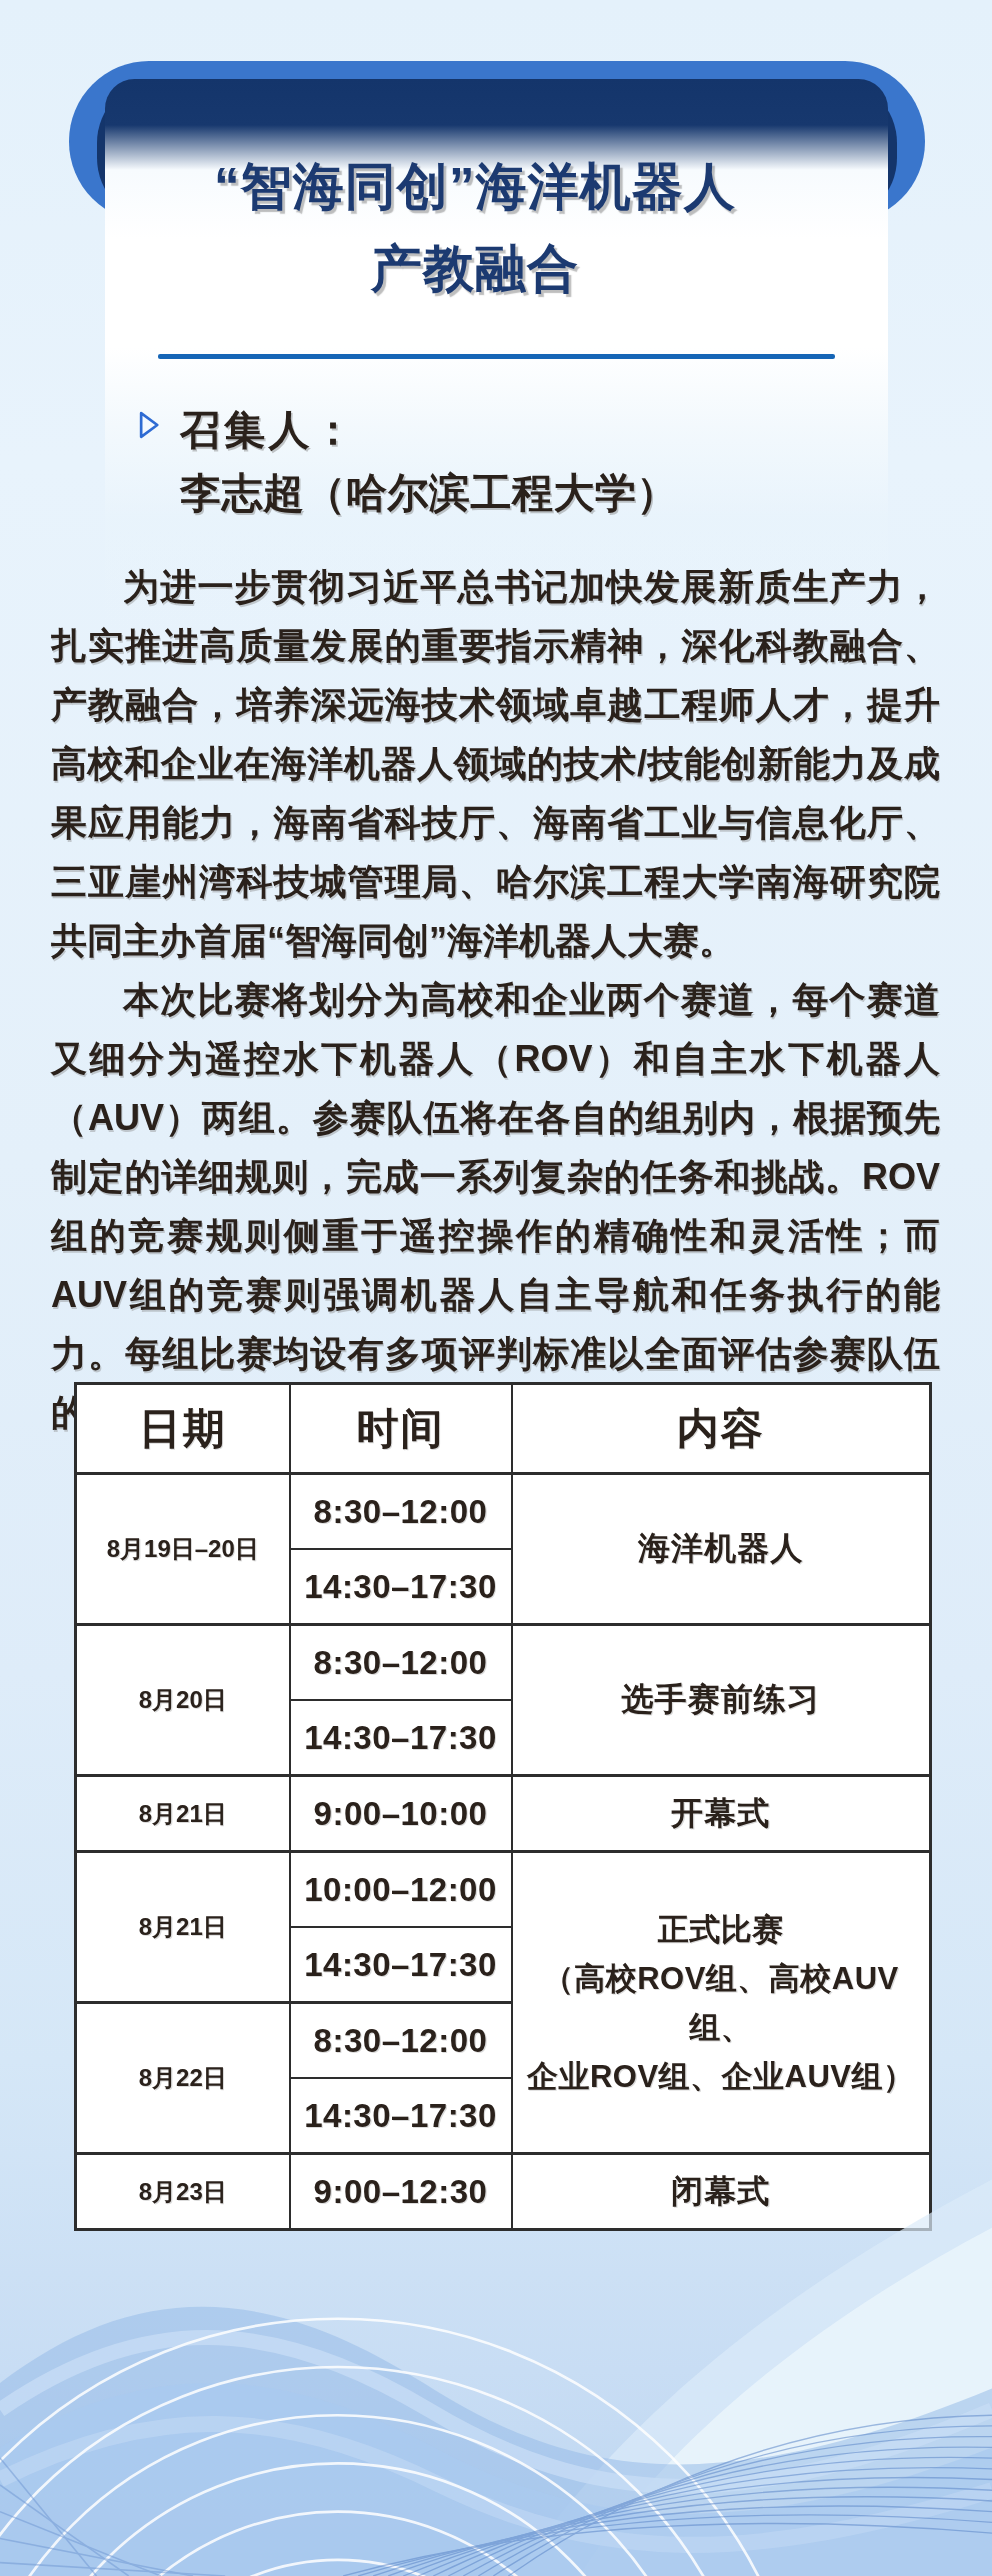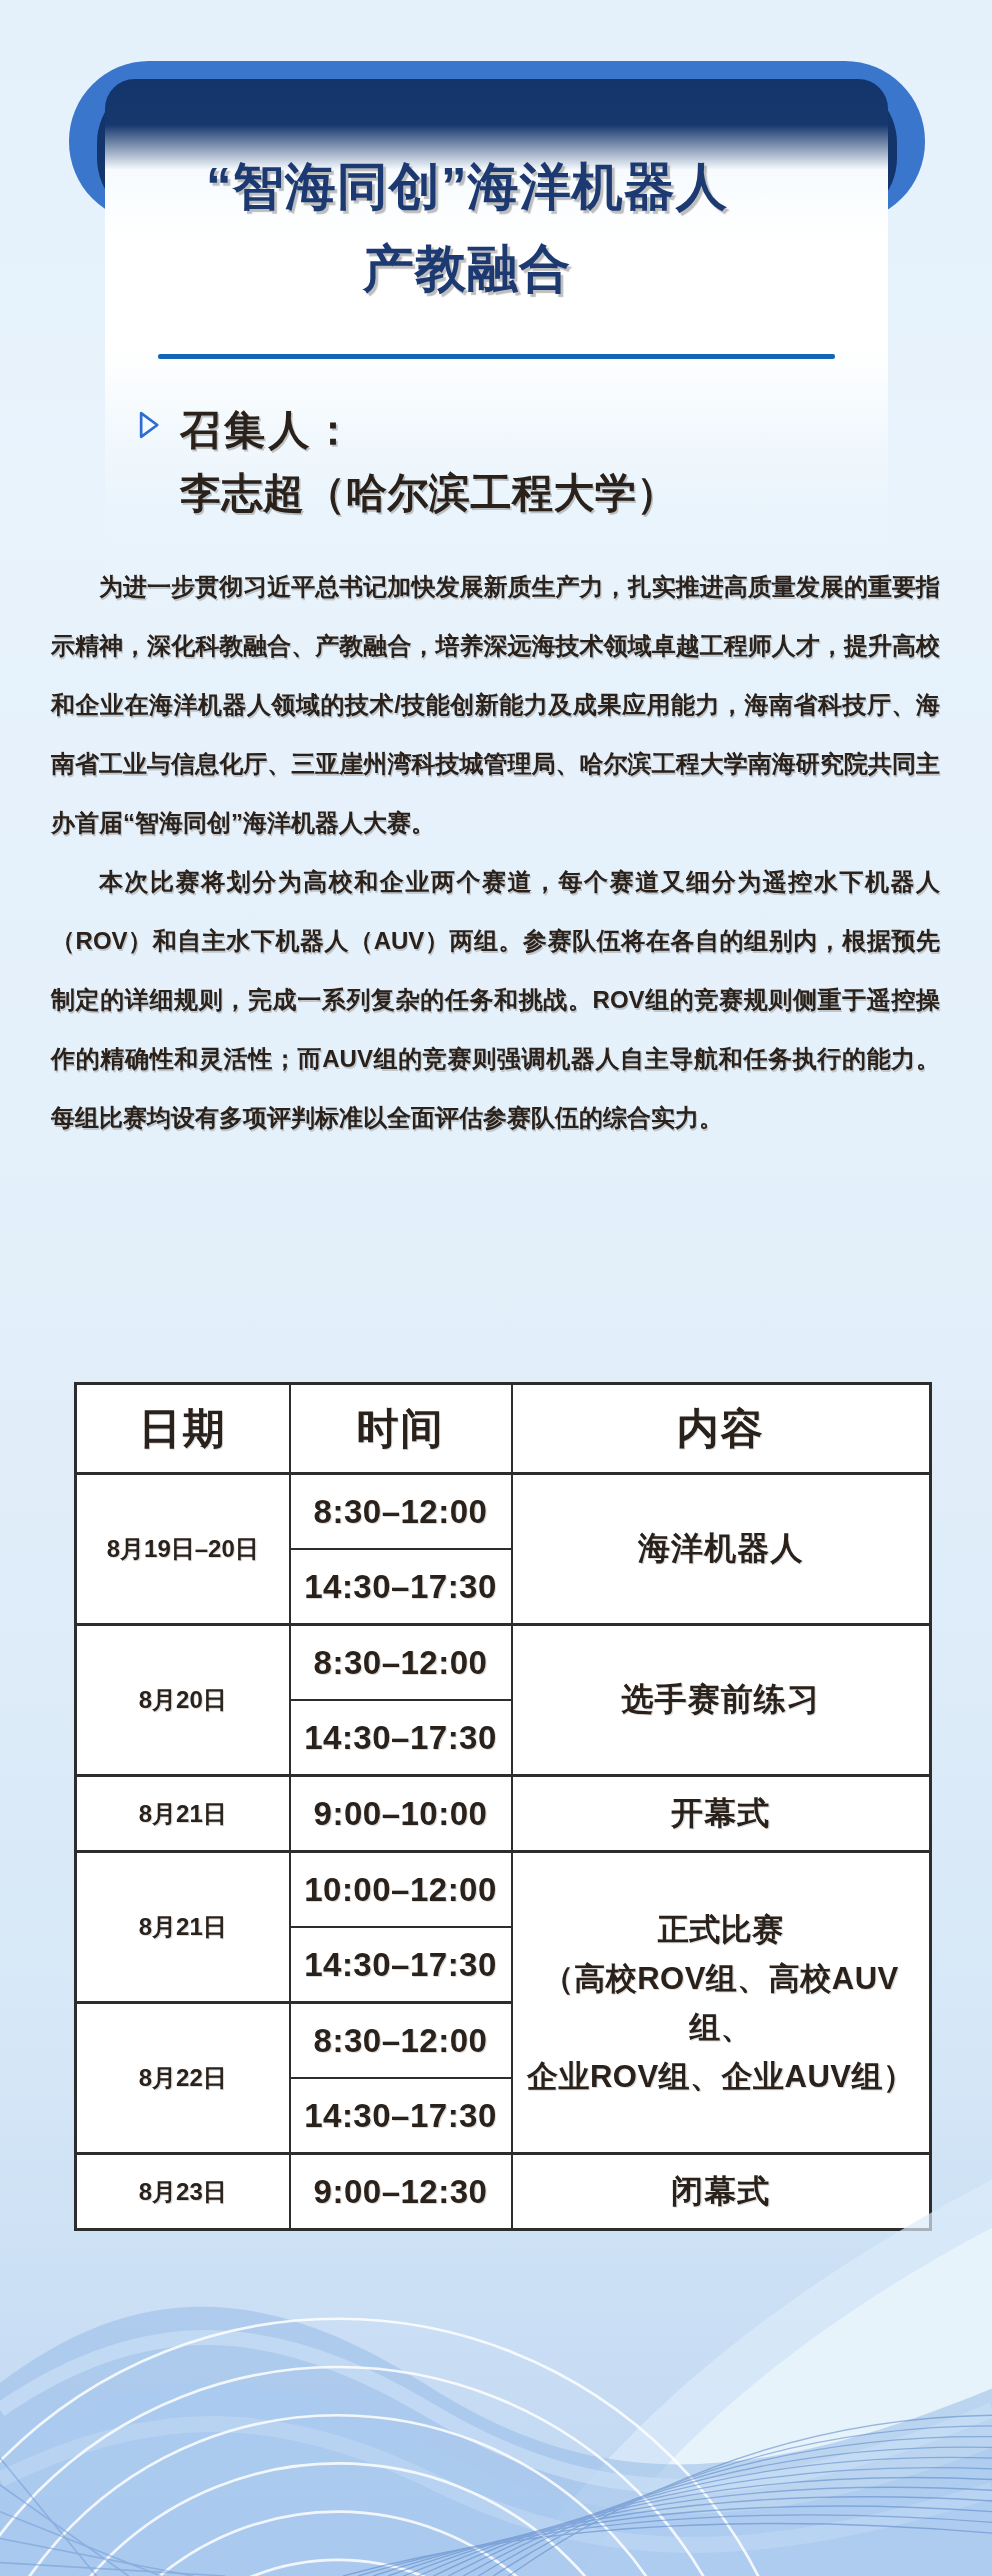--- a/index.html
+++ b/index.html
@@ -9,33 +9,33 @@
   
   .banner-outer{position:absolute;left:69px;top:61px;width:856px;height:161px;
                 border-radius:80px;background:#3a76cc;}
   .banner-navy{position:absolute;left:97px;top:79px;width:800px;height:143px;
                border-radius:64px;background:#14356b;}
   .card{position:absolute;left:105px;top:79px;width:783px;height:569px;
         border-radius:29.5px 29.5px 0 0;
         background:linear-gradient(180deg,#14356b 0px,#17386e 46px,#f7fbfe 91px,#ffffff 161px,#ffffff 268px,
                    rgba(243,249,253,0.9) 354px,rgba(233,244,252,0.55) 440px,rgba(229,241,251,0) 558px);}
   
-  .title{position:absolute;left:105px;top:146px;width:724px;text-align:center;
+  .title{position:absolute;left:113px;top:146px;width:724px;text-align:center;
          color:#1c3a71;font-weight:bold;font-size:51px;line-height:82px;letter-spacing:1.1px;
          text-shadow:2.7px 3.2px 1.1px rgba(125,125,125,0.5);}
   .divider{position:absolute;left:158px;top:354px;width:677px;height:4.8px;background:#1565b6;border-radius:2.1px;}
   
   .bullet{position:absolute;left:139px;top:411px;width:21.5px;height:28px;}
   .conv-label{position:absolute;left:180px;top:403px;font-size:41px;font-weight:bold;color:#2a211b;
               letter-spacing:3.2px;text-shadow:1.6px 2.1px 0.5px rgba(130,130,130,0.45);}
   .conv-name{position:absolute;left:180px;top:466px;font-size:41px;font-weight:bold;color:#2a211b;
              letter-spacing:0.5px;text-shadow:1.6px 2.1px 0.5px rgba(130,130,130,0.45);}
   
   .paras{position:absolute;left:51px;top:557px;width:889px;color:#2a211b;font-weight:bold;
-         font-size:24px;line-height:59px;text-align:justify;text-shadow:1.1px 1.6px 0.5px rgba(135,135,135,0.4);}
+         font-size:36px;line-height:59px;text-align:justify;text-shadow:1.1px 1.6px 0.5px rgba(135,135,135,0.4);}
   .paras p{margin:0;text-indent:2em;}
   
   table.sched{position:absolute;left:74px;top:1382px;width:855px;border-collapse:collapse;
               table-layout:fixed;background:transparent;}
   table.sched th,table.sched td{border:2.1px solid #2d2d2d;background:#ffffff;text-align:center;
               vertical-align:middle;color:#2a211b;font-weight:bold;
               text-shadow:1.1px 1.1px 0 rgba(150,150,150,0.35);padding:0;}
   table.sched{border:3.2px solid #2d2d2d;}
   tr.hdr th{height:87px;font-size:42px;letter-spacing:2.1px;border-bottom:3.2px solid #2d2d2d;}
   tr.g td{border-top:3.2px solid #2d2d2d;}

